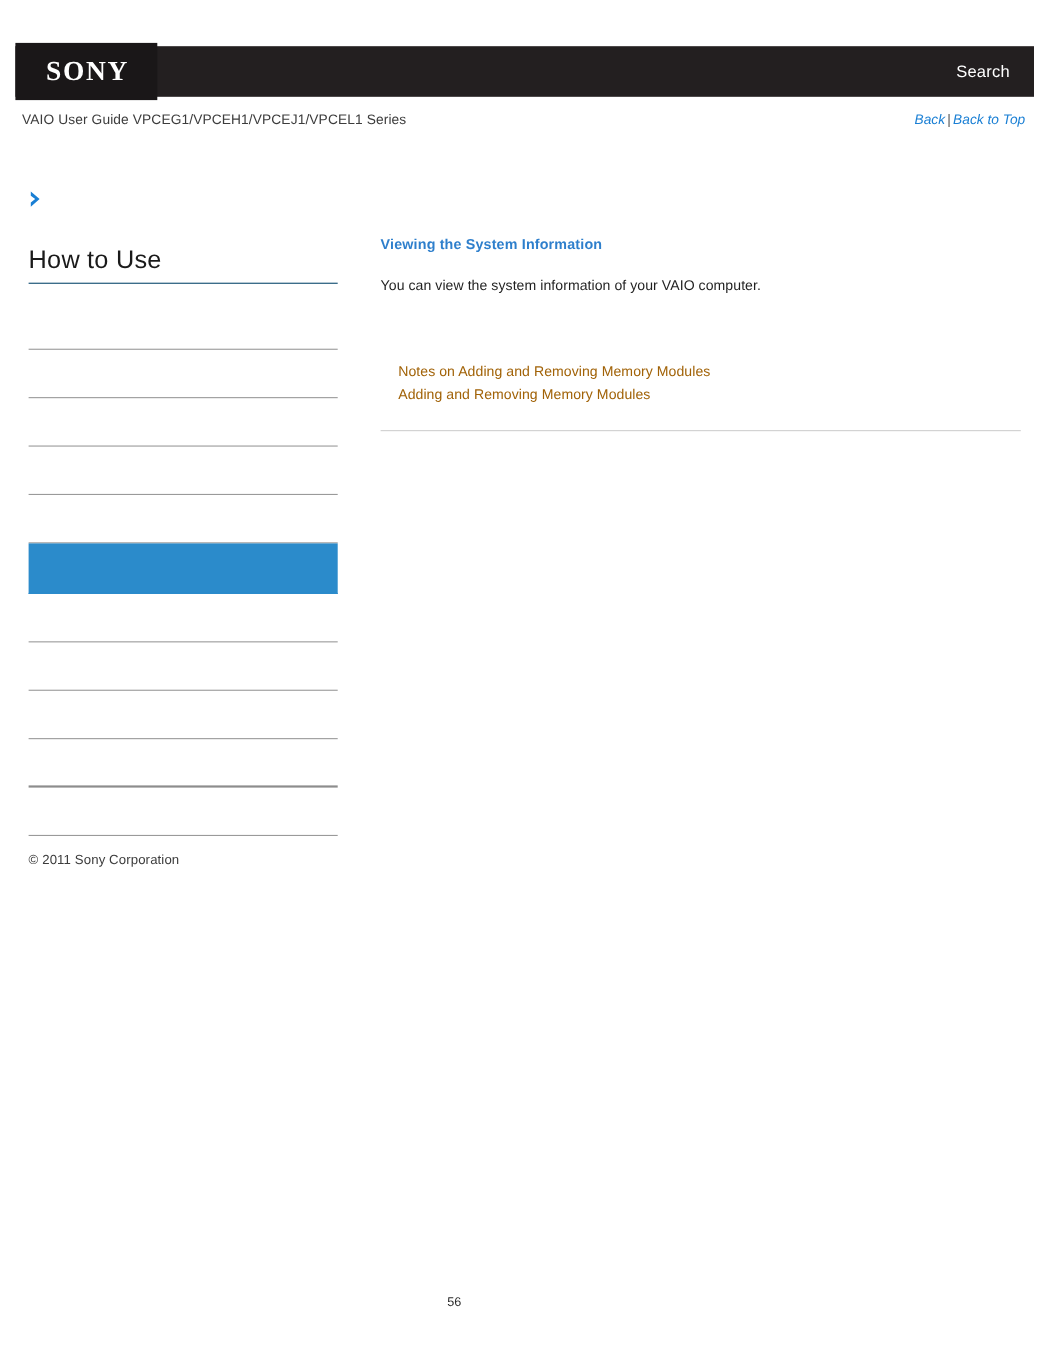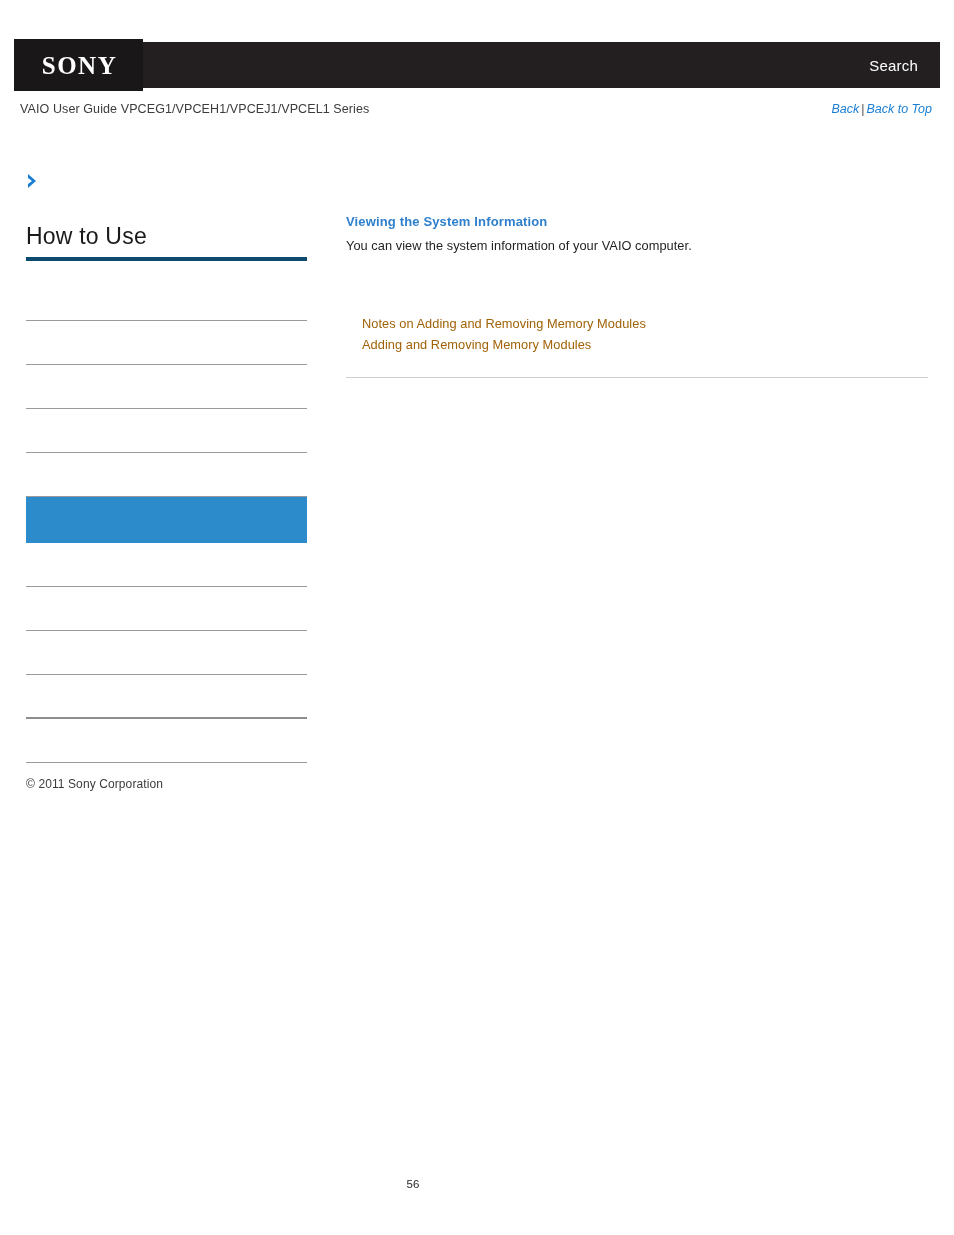--- a/index.html
+++ b/index.html
@@ -103,21 +103,21 @@
     height: 16px;
   }
   .sidebar-title {
     margin-top: 30px;
     font-size: 23px;
     font-weight: normal;
     color: #1a1a1a;
     letter-spacing: 0.2px;
     line-height: 1.1;
     padding-bottom: 8px;
-    border-bottom: 4px solid #0c4a6e;
+    border-bottom: 1px solid #0c4a6e;
   }
   .sidebar-list {
     margin: 0;
     padding: 0;
     list-style: none;
   }
   .sidebar-item {
     height: 44px;
     border-bottom: 1px solid #9a9a9a;
     display: flex;
@@ -152,21 +152,21 @@
   }
   .content-title {
     margin: 0;
     font-size: 13px;
     font-weight: bold;
     color: #2e7fcc;
     letter-spacing: 0.15px;
     line-height: 1.3;
   }
   .content-desc {
-    margin: 6px 0 0 0;
+    margin: 20px 0 0 0;
     font-size: 12.8px;
     color: #1f1f1f;
     letter-spacing: 0.05px;
     line-height: 1.45;
   }
   .related-links {
     margin-top: 59px;
   }
   .related-links a {
     display: block;

